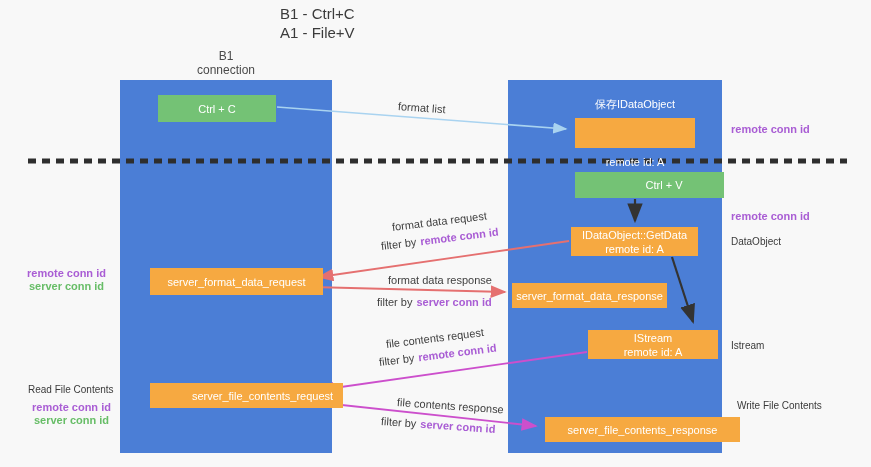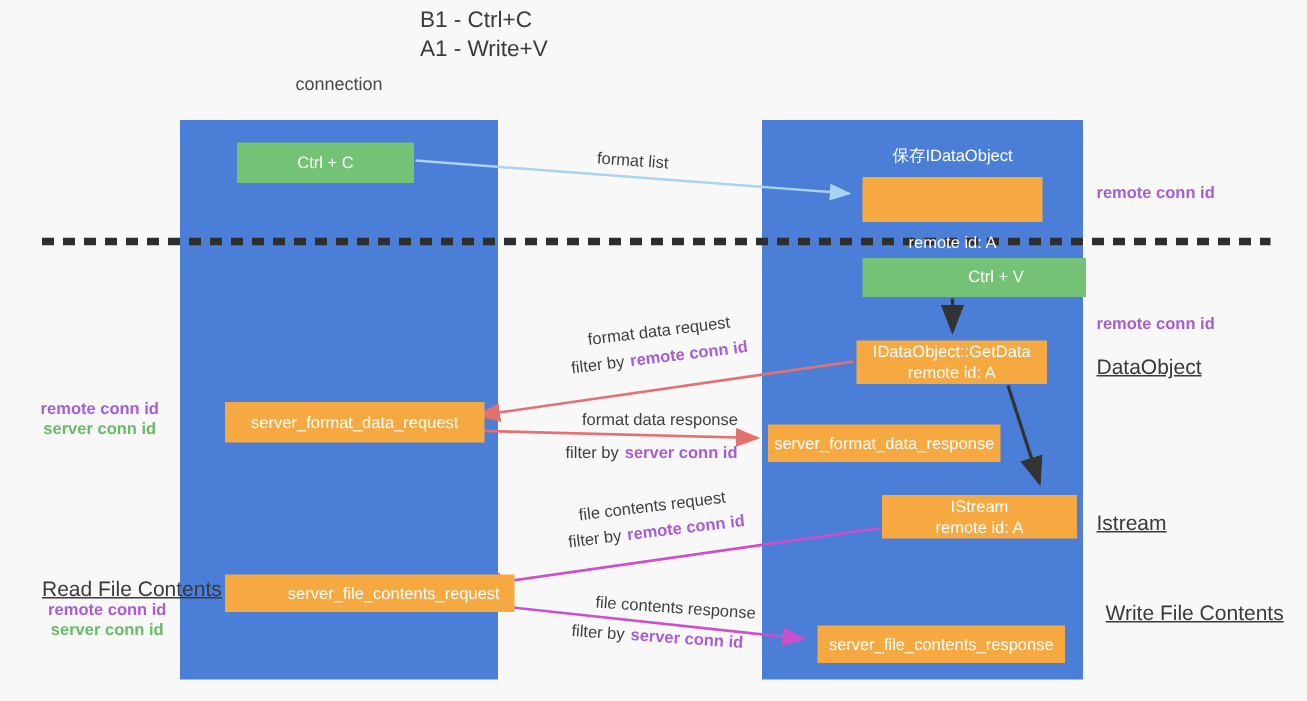--- a/index.html
+++ b/index.html
@@ -9,21 +9,21 @@
   .title-block{left:280px;top:4px;width:300px;text-align:left;color:#3b3b3b;font-size:15px;line-height:19px;}
   .lane-header{width:160px;text-align:center;color:#4a4a4a;font-size:12px;line-height:14px;top:49px;}
   .lane{top:80px;height:373px;background:#4b7ed6;}
   .node{display:flex;flex-direction:column;align-items:center;justify-content:center;
         color:#ffffff;font-size:11px;line-height:14px;text-align:center;}
   .green{background:#74c275;}
   .orange{background:#f6a941;}
   .flow-label{font-size:11px;color:#3f3f3f;white-space:nowrap;transform-origin:left center;}
   .purple{color:#a95dd4;font-weight:bold;}
   .greentxt{color:#67bd67;font-weight:bold;}
-  .black-label{color:#3a3a3a;font-size:14px;white-space:nowrap;text-decoration:underline;}
+  .black-label{color:#3a3a3a;font-size:10px;white-space:nowrap;}
   .margin-block{text-align:center;font-size:11px;line-height:13px;white-space:nowrap;}
   .filter-prefix{padding-right:4px;}
 </style>
 </head>
 <body>
 
 <div class="canvas">
 
   <div class="abs lane" style="left:120px;width:212px;"></div>
   <div class="abs lane" style="left:508px;width:214px;"></div>
@@ -48,24 +48,25 @@
     <line x1="635" y1="199" x2="635" y2="221" stroke="#333333" stroke-width="2.2" marker-end="url(#m-bk)"></line>
     <line x1="672" y1="257" x2="693" y2="322" stroke="#333333" stroke-width="2.2" marker-end="url(#m-bk)"></line>
     <line x1="569" y1="241" x2="319" y2="277" stroke="#e57070" stroke-width="1.8" marker-end="url(#m-rd)"></line>
     <line x1="312" y1="287" x2="505" y2="292" stroke="#e57070" stroke-width="1.8" marker-end="url(#m-rd)"></line>
     <line x1="587" y1="352" x2="320" y2="390" stroke="#cc4fcc" stroke-width="1.8" marker-end="url(#m-mg)"></line>
     <line x1="314" y1="402" x2="536" y2="426" stroke="#cc4fcc" stroke-width="1.8" marker-end="url(#m-mg)"></line>
   </svg>
 
   <div class="abs title-block">
     <div>B1 - Ctrl+C</div>
-    <div>A1 - Write+V</div>
+    <div>A1 - File+V</div>
   </div>
 
   <div class="abs lane-header" style="left:146px;">
+    <div>B1</div>
     <div>connection</div>
   </div>
 
   <div class="abs node green" style="left:158px;top:95px;width:118px;height:27px;">
     <div>Ctrl + C</div>
   </div>
   <div class="abs node orange" style="left:575px;top:118px;width:120px;height:30px;gap:44px;">
     <div>保存IDataObject</div>
     <div>remote id: A</div>
   </div>
@@ -82,21 +83,21 @@
   <div class="abs node orange" style="left:512px;top:283px;width:155px;height:25px;">
     <div>server_format_data_response</div>
   </div>
   <div class="abs node orange" style="left:588px;top:330px;width:130px;height:29px;">
     <div>IStream</div>
     <div>remote id: A</div>
   </div>
   <div class="abs node orange" style="left:150px;top:383px;width:161px;height:25px;padding-left:32px;">
     <div>server_file_contents_request</div>
   </div>
-  <div class="abs node orange" style="left:545px;top:417px;width:165px;height:25px;">
+  <div class="abs node orange" style="left:545px;top:417px;width:195px;height:25px;">
     <div>server_file_contents_response</div>
   </div>
 
   <div class="abs flow-label" style="left:398px;top:100px;transform:rotate(4deg);">format list</div>
 
   <div class="abs flow-label" style="left:392px;top:221px;transform:rotate(-7deg);">format data request</div>
   <div class="abs flow-label" style="left:381px;top:240px;transform:rotate(-7deg);">
     <span class="filter-prefix">filter by</span><span class="purple">remote conn id</span>
   </div>
 

